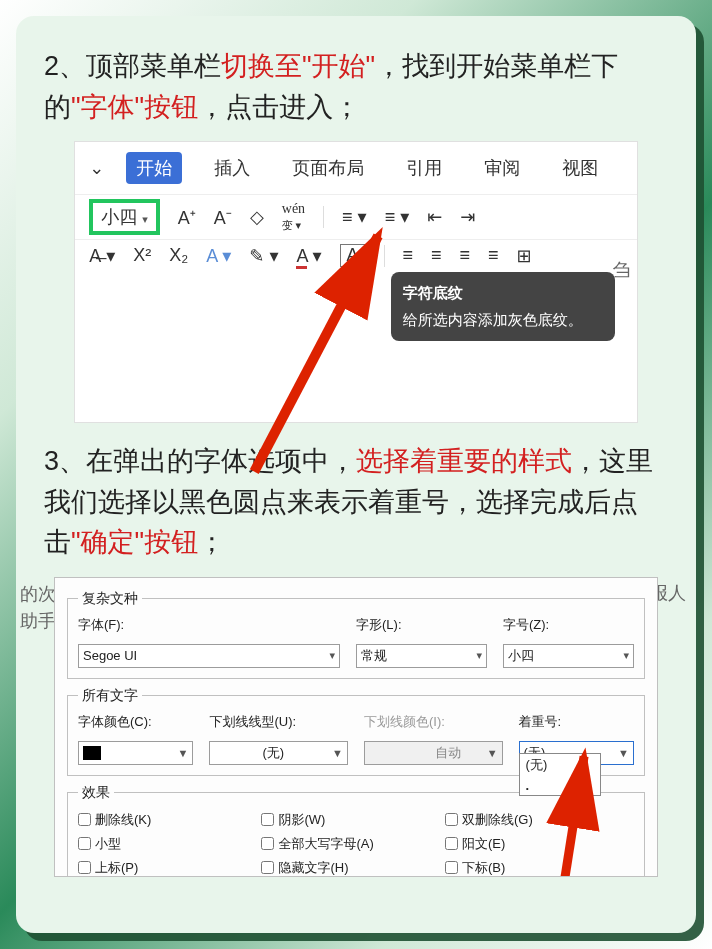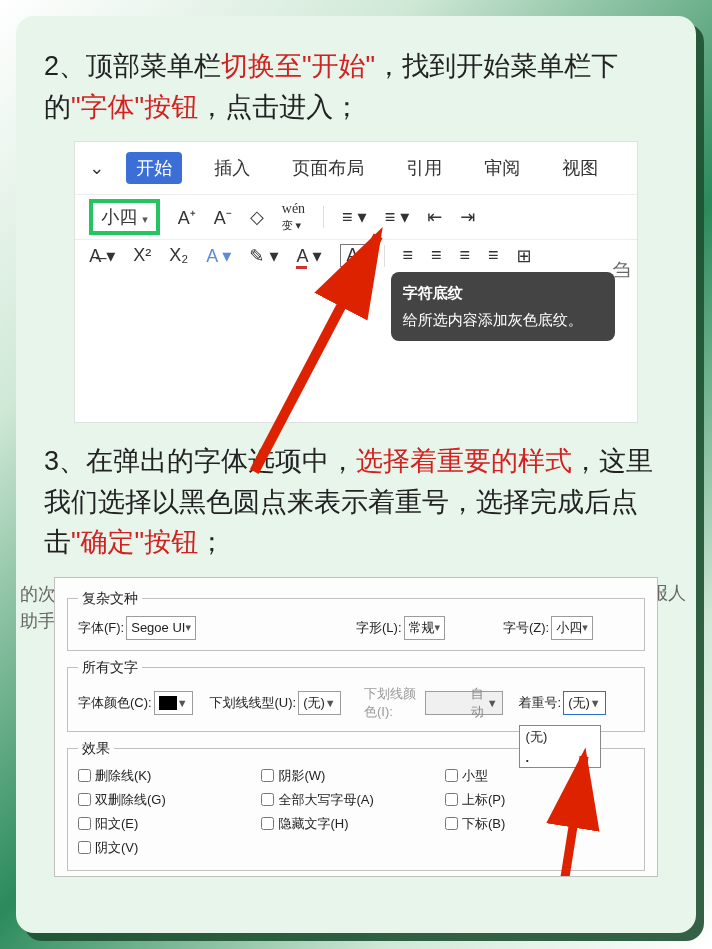--- a/index.html
+++ b/index.html
@@ -101,21 +101,21 @@
     height: 300px;
     box-sizing: border-box;
     overflow: hidden;
   }
   fieldset {
     border: 1px solid var(--gray-border);
     margin: 2px 0 8px; padding: 6px 10px 10px;
   }
   legend { padding: 0 4px; font-size: 14px; }
   .frow { display: flex; gap: 16px; margin-top: 2px; flex-wrap: wrap; }
-  .fcol { display: flex; flex-direction: row; gap: 2px; align-items: center; }
+  .fcol { display: flex; flex-direction: column; gap: 10px; }
   .fcol label { font-size: 13px; }
   .sel {
     border: 1px solid #9c9c9c; background: #fff;
     height: 22px; display: flex; align-items: center;
     justify-content: space-between; padding: 0 4px; font-size: 13px;
   }
   .sel.disabled { background: #f0f0f0; color: #888; padding-left: 45px; }
   .sel.open { border-color: #2a6fcf; }
   .dropdown {
     position: absolute; background: #fff; border: 1px solid #888;
@@ -290,37 +290,37 @@
           <label class="chk">
               <input type="checkbox" style="">
               <span>删除线(K)</span>
             </label>
           <label class="chk">
               <input type="checkbox" style="">
               <span>阴影(W)</span>
             </label>
           <label class="chk">
               <input type="checkbox" style="">
+              <span>双删除线(G)</span>
+            </label>
+          <label class="chk">
+              <input type="checkbox" style="">
               <span>小型</span>
             </label>
           <label class="chk">
               <input type="checkbox" style="">
-              <span>双删除线(G)</span>
-            </label>
-          <label class="chk">
-              <input type="checkbox" style="">
               <span>全部大写字母(A)</span>
             </label>
           <label class="chk">
               <input type="checkbox" style="">
+              <span>阳文(E)</span>
+            </label>
+          <label class="chk">
+              <input type="checkbox" style="">
               <span>上标(P)</span>
-            </label>
-          <label class="chk">
-              <input type="checkbox" style="">
-              <span>阳文(E)</span>
             </label>
           <label class="chk">
               <input type="checkbox" style="">
               <span>隐藏文字(H)</span>
             </label>
           <label class="chk">
               <input type="checkbox" style="">
               <span>下标(B)</span>
             </label>
           <label class="chk">

